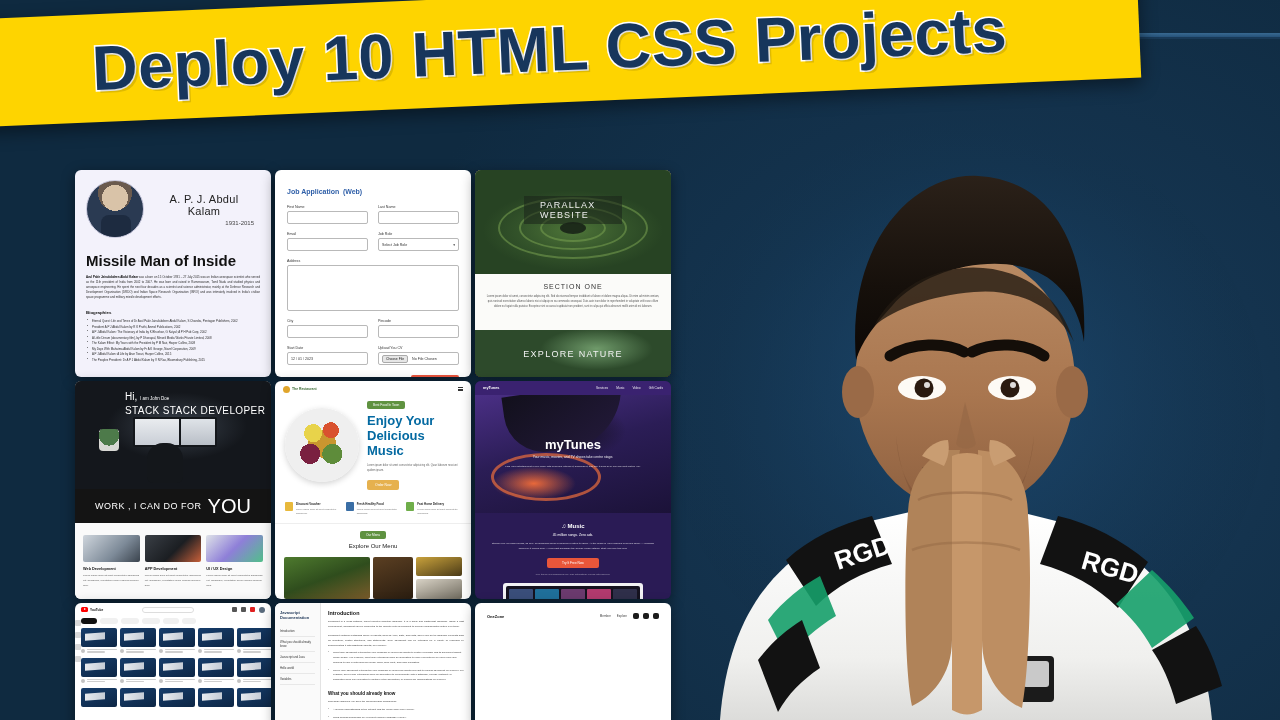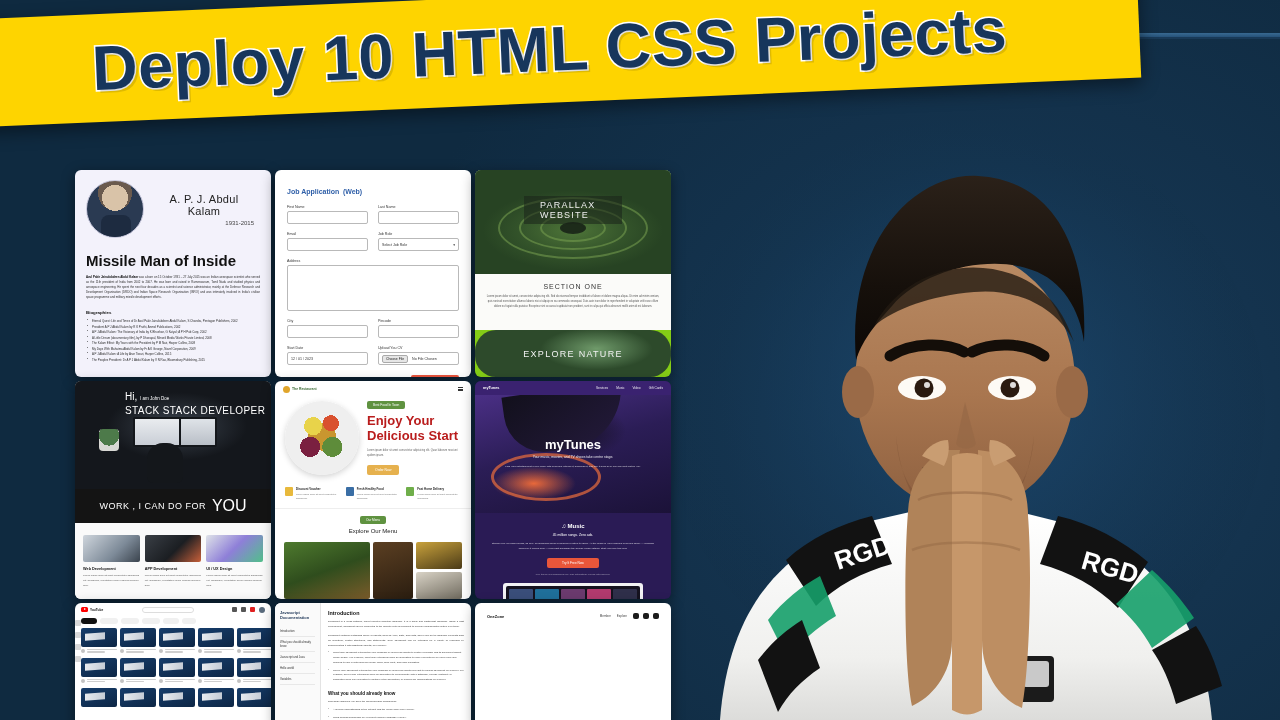--- a/index.html
+++ b/index.html
@@ -122,21 +122,21 @@
     background:#e6e6e6;border:1px solid #aaa;border-radius:2px;
     padding:1px 3px;font-size:3.4px;color:#222;
   }
   .job-btn{
     margin-top:10px; margin-left:auto; width:48px; height:12px;
     background:#e8533c; color:#fff; font-size:5px;
     display:flex;align-items:center;justify-content:center;border-radius:2px;
   }
 
   
-  .par{ background:#84cc16; display:flex; flex-direction:column; }
+  .par{ background:#f97316; display:flex; flex-direction:column; }
   .par-hero{
     flex:0 0 104px; position:relative;
     background:
       radial-gradient(ellipse 90px 40px at 50% 58%, #4e7538 0%, #33532a 60%, #274323 100%),
       radial-gradient(ellipse 140px 52px at 50% 16%, #f5c068 0%, #a98a6a 35%, #5a6f58 70%, #2e4a2a 100%),
       linear-gradient(180deg,#8ea2b0 0%, #5e7a5a 32%, #37562c 70%, #22391d 100%);
     overflow:hidden;
   }
   .par-rings{ position:absolute; left:50%; top:56%; transform:translate(-50%,-50%); }
   .par-rings i{
@@ -149,21 +149,20 @@
     padding:4px 16px;
   }
   .par-sec{ background:#fbfbf9; padding:9px 10px; flex:0 0 56px;}
   .par-sec-h{ text-align:center; font-size:7px; color:#333; letter-spacing:1px; }
   .par-sec-p{ font-size:2.6px; line-height:1.9; color:#555; text-align:center; margin-top:5px;}
   .par-foot{
     flex:1; position:relative;
     background:
       radial-gradient(ellipse 80px 30px at 62% 40%, #6f9a6a 0%, #2d4a2b 70%),
       linear-gradient(180deg,#1f3a22 0%, #16301c 60%, #0e2414 100%);
-    border-radius: 21px;
   }
   .par-foot-t{
     position:absolute; left:50%; top:52%; transform:translate(-50%,-50%);
     color:#f2f2f2; font-size:9px; letter-spacing:1.3px; white-space:nowrap;
   }
 
   
   .pf{ background:#fff; display:flex; flex-direction:column; }
   .pf-hero{
     flex:0 0 108px; position:relative;
@@ -189,21 +188,21 @@
     background:radial-gradient(circle at 50% 30%, #4d7a4a 0 10px, transparent 10px), #d8d8d4;
   }
   .pf-hi{ position:absolute; left:50px; top:10px; color:#fff; font-size:10px;}
   .pf-hi small{ font-size:4.5px; }
   .pf-role{ position:absolute; left:50px; top:24px; color:#fff; font-size:10px; letter-spacing:.4px;}
   .pf-band{
     flex:0 0 34px; background:#141414; display:flex; align-items:center; justify-content:center; gap:6px;
     color:#fff;
   }
   .pf-band span:first-child{ font-size:9px; letter-spacing:.5px; }
-  .pf-band span:last-child{ font-size:16px; }
+  .pf-band span:last-child{ font-size:20px; }
   .pf-cards{ flex:1; background:#fafafa; display:flex; gap:5px; padding:12px 8px 6px;}
   .pf-card{ flex:1; }
   .pf-img{ height:27px; border-radius:2px; }
   .pf-img.a{ background:linear-gradient(135deg,#cfd6dd,#7d8a98 60%,#3a434d); }
   .pf-img.b{ background:linear-gradient(135deg,#3a3f46,#1b1e22 55%,#c8603a); }
   .pf-img.c{ background:linear-gradient(135deg,#dfe3e8,#8e7fd8 50%,#51c08a); }
   .pf-ct{ font-size:3.8px; font-weight:bold; color:#111; margin-top:5px;}
   .pf-cp{ font-size:2.5px; line-height:1.9; color:#555; margin-top:3px;}
 
   
@@ -223,21 +222,21 @@
       radial-gradient(circle at 38% 34%, #e8d34a 0 9px, transparent 9px),
       radial-gradient(circle at 62% 30%, #d9512f 0 8px, transparent 8px),
       radial-gradient(circle at 34% 62%, #7a2040 0 10px, transparent 10px),
       radial-gradient(circle at 64% 62%, #5e8c3a 0 10px, transparent 10px),
       radial-gradient(circle at 50% 48%, #c9962f 0 14px, transparent 14px),
       radial-gradient(circle at 50% 50%, #efefef 0 37px, transparent 37px);
     box-shadow:0 2px 6px rgba(0,0,0,.18);
   }
   .rs-txt{ flex:1; }
   .rs-badge{ background:#5f9240; color:#fff; font-size:3.2px; padding:2px 6px; border-radius:2px; display:inline-block;}
-  .rs-h{ font-size:13px; font-weight:bold; color:#b91c1c; line-height:1.15; margin-top:5px;}
+  .rs-h{ font-size:13px; font-weight:bold; color:#0369a1; line-height:1.15; margin-top:5px;}
   .rs-p{ font-size:2.6px; line-height:1.9; color:#666; margin-top:5px;}
   .rs-btn{ margin-top:6px; background:#e6b14e; color:#fff; font-size:3.4px; padding:3px 8px; border-radius:2px; display:inline-block;}
   .rs-feats{ display:flex; gap:6px; padding:4px 10px 8px; border-bottom:1px solid #eee;}
   .rs-feat{ flex:1; display:flex; gap:3px; }
   .rs-fi{ width:8px;height:9px;border-radius:1px; flex:0 0 auto;}
   .rs-ft{ font-size:2.9px; font-weight:bold; color:#222;}
   .rs-fp{ font-size:2.3px; line-height:1.8; color:#777; margin-top:1px;}
   .rs-menu{ text-align:center; padding:7px 0 5px;}
   .rs-menu-h{ font-size:6px; color:#222; margin-top:4px;}
   .rs-gal{ flex:1; display:flex; gap:3px; padding:3px 9px 0; }
@@ -587,21 +586,21 @@
         <div class="rs-logo-t">The Restaurant</div>
       </div>
       <div class="rs-burger"></div>
     </div>
     <div class="rs-hero">
       <div class="rs-bowl"></div>
       <div class="rs-txt">
         <div class="rs-badge">Best Food In Town</div>
         <div class="rs-h">
           <span>Enjoy Your</span><br>
-          <span>Delicious Start</span>
+          <span>Delicious Music</span>
         </div>
         <div class="rs-p">Lorem ipsum dolor sit amet consectetur adipisicing elit. Quae laborum nesciunt quidem ipsam.</div>
         <div class="rs-btn">Order Now</div>
       </div>
     </div>
     <div class="rs-feats">
       <div class="rs-feat">
         <div class="rs-fi" style="background:#e8b93c"></div>
         <div>
           <div class="rs-ft">Discount Voucher</div>

